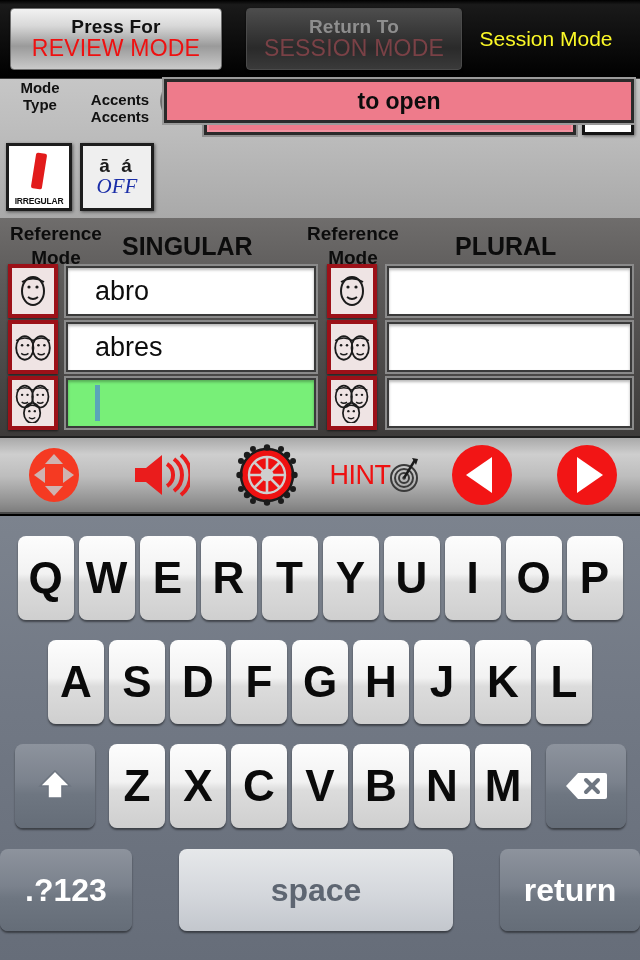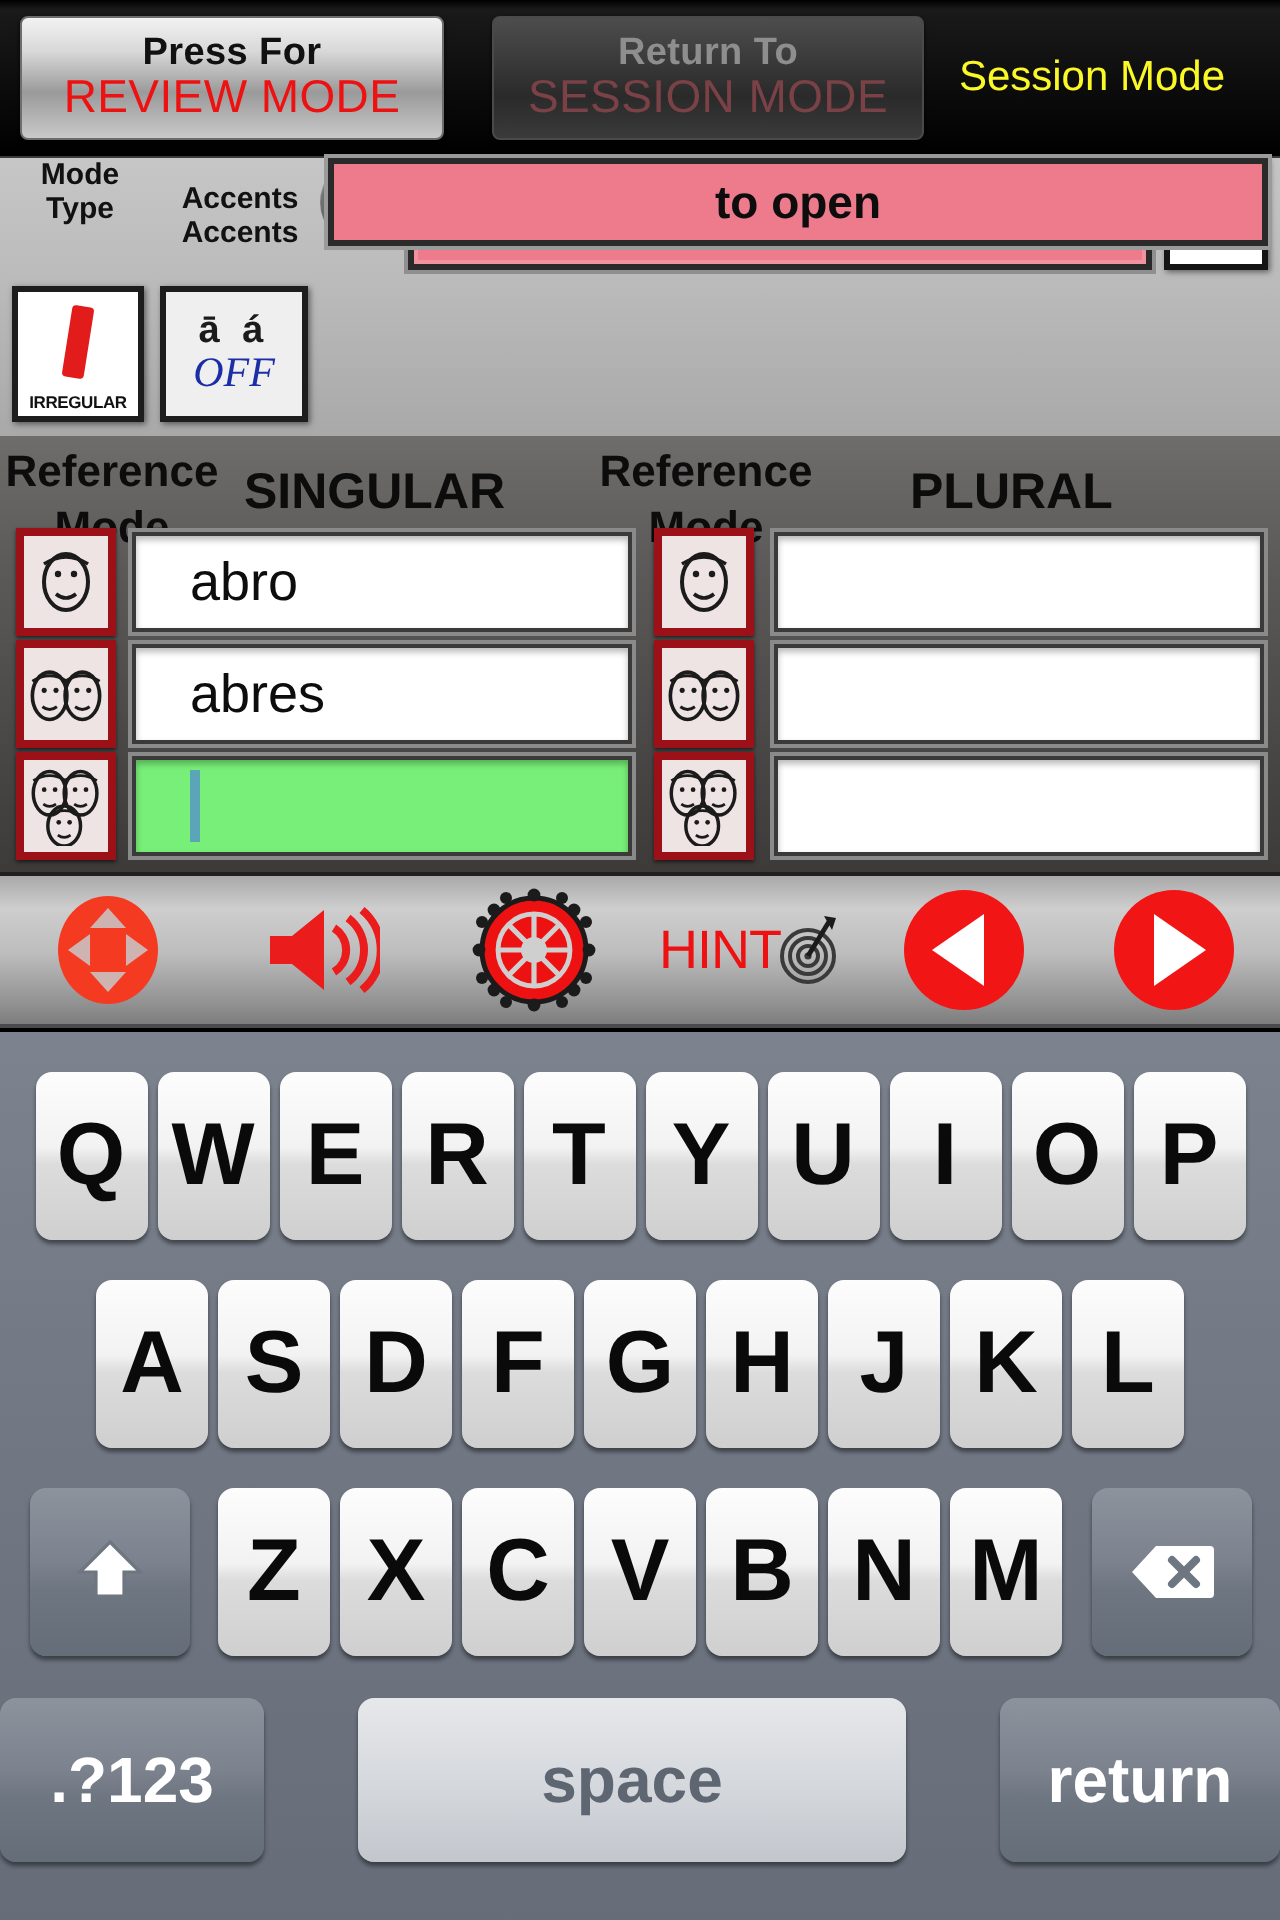--- a/index.html
+++ b/index.html
@@ -111,21 +111,21 @@
   }
   .meaning-box span { font-size: 23px; font-weight: bold; color: #0d0d0d; }
 
   
   .conjpanel {
     position: absolute; left: 0; top: 218px; width: 640px; height: 218px;
     background: linear-gradient(to bottom, #6f6d6c 0%, #5c5a59 30%, #4a4847 70%, #3d3b3a 100%);
   }
   .col-head { position: absolute; color: #0c0c0c; }
   .ref-head {
-    font-size: 22px; font-weight: bold; text-align: center; width: 112px; line-height: 1.25;
+    font-size: 19px; font-weight: bold; text-align: center; width: 112px; line-height: 1.25;
   }
   .num-head { font-size: 25px; font-weight: bold; }
 
   .grid { position: absolute; left: 0; top: 46px; width: 640px; }
   .crow { position: relative; height: 56px; }
   .refmode-btn {
     position: absolute; width: 50px; height: 54px;
     background: #efe4e4; border: 4px solid #9c1118;
     box-shadow: 0 1px 2px rgba(0,0,0,.6);
     display:flex; align-items:center; justify-content:center;

